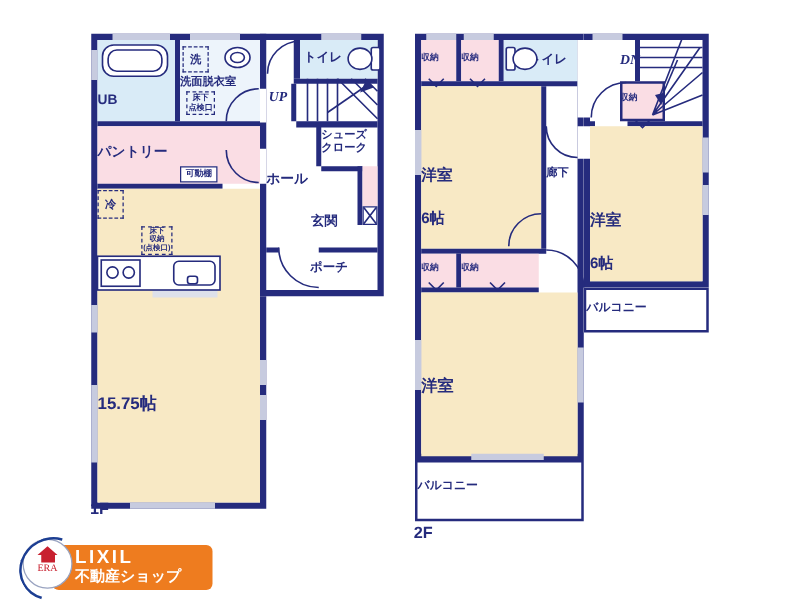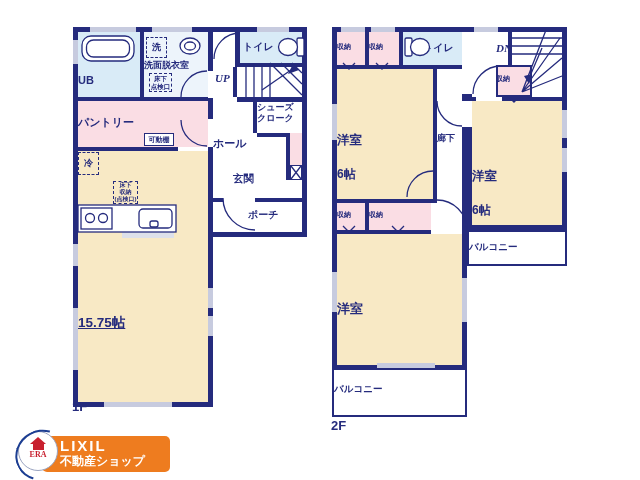--- a/index.html
+++ b/index.html
@@ -36,21 +36,21 @@
   #logo-brand{font-size:15px;font-weight:700;letter-spacing:2px;line-height:16px;}
   #logo-sub{font-size:12px;font-weight:700;line-height:14px;}
   #era-badge{position:absolute;left:0px;top:3px;width:40px;height:40px;border-radius:50%;
      background:#fff;border:1px solid #99a3c0;box-sizing:border-box;text-align:center;}
   #era-swoosh{position:absolute;left:-4px;top:-2px;width:49px;height:46px;border:2.5px solid transparent;
      border-top-color:var(--era-blue);border-left-color:var(--era-blue);border-radius:50%;
      transform:rotate(-28deg);}
   #era-house-roof{margin:5px auto 0;width:0;height:0;border-left:8px solid transparent;
      border-right:8px solid transparent;border-bottom:7px solid var(--era-red);}
   #era-house-body{margin:0 auto;width:11px;height:6px;background:var(--era-red);}
-  #era-text{font-size:8px;font-weight:700;color:var(--era-red);line-height:9px;
+  #era-text{font-size:8px;font-weight:400;color:var(--era-red);line-height:9px;
      font-family:"Liberation Serif",serif;}
 </style>
 </head>
 <body>
 
 <div id="canvas">
 
   <div class="blk" style="left:73px;top:27px;width:140px;height:380px;">
     <div class="rm" style="left:0;top:0;width:62px;height:65px;background:var(--bath-blue);"></div>
     <div class="lbl" style="left:0;top:42px;width:62px;font-size:11px;">UB</div>
@@ -64,21 +64,21 @@
     <div class="rm" style="left:0;top:69px;width:130px;height:46px;background:var(--pink);"></div>
     <div class="lbl" style="left:0;top:84px;width:140px;font-size:11px;">パントリー</div>
     <div class="wall" style="left:0;top:115px;width:100px;height:4px;"></div>
     <div class="wbox" style="left:66px;top:101px;width:30px;height:13px;font-size:7px;line-height:11px;">可動棚</div>
     <div class="rm" style="left:0;top:119px;width:130px;height:251px;background:var(--cream);"></div>
     <div class="dash" style="left:0;top:120px;width:21px;height:23px;font-size:9px;line-height:21px;">冷</div>
     <div class="dash" style="left:35px;top:149px;width:25px;height:23px;font-size:6px;line-height:1.15;">床下
 収納
 (点検口)</div>
     <div class="lbl" style="left:0;top:264px;width:130px;">
-      <span class="l2" style="font-size:13.5px;text-decoration:underline;">15.75帖</span>
+      <span class="l2" style="font-size:13.5px;">15.75帖</span>
     </div>
 
     <div class="win" style="left:-5px;top:8px;width:5px;height:24px;"></div>
     <div class="win" style="left:-5px;top:212px;width:5px;height:22px;"></div>
     <div class="win" style="left:-5px;top:276px;width:5px;height:62px;"></div>
     <div class="win" style="top:-5px;left:12px;width:46px;height:5px;"></div>
     <div class="win" style="top:-5px;left:74px;width:40px;height:5px;"></div>
     <div class="win" style="bottom:-5px;left:26px;width:68px;height:5px;"></div>
     <div class="win" style="right:-5px;top:130px;width:5px;height:28px;"></div>
     <div class="win" style="right:-5px;top:256px;width:5px;height:20px;"></div>
@@ -94,21 +94,21 @@
     <div class="wall" style="left:24px;top:65px;width:65px;height:5px;"></div>
     <div class="lbl stairlbl" style="left:2px;top:40px;width:18px;font-size:11px;">UP</div>
     <div class="lbl" style="left:0;top:86px;width:44px;font-size:11px;margin-top:19px;">ホール</div>
     <div class="wall" style="left:40px;top:68px;width:4px;height:33px;"></div>
     <div class="lbl" style="left:44px;top:70px;width:45px;font-size:9px;">シューズ
 クローク</div>
     <div class="wall" style="left:44px;top:101px;width:33px;height:4px;"></div>
     <div class="wall" style="left:73px;top:101px;width:4px;height:47px;"></div>
     <div class="rm" style="left:77px;top:101px;width:12px;height:32px;background:var(--pink);"></div>
     <div class="wbox" style="left:77px;top:133px;width:12px;height:15px;"></div>
-    <div class="lbl" style="left:20px;top:140px;width:50px;font-size:10.5px;">玄関</div>
+    <div class="lbl" style="left:36px;top:140px;width:50px;font-size:10.5px;font-family:Liberation Serif, serif;">玄関</div>
     <div class="wall" style="left:0;top:166px;width:10px;height:4px;"></div>
     <div class="wall" style="left:42px;top:166px;width:47px;height:4px;"></div>
     <div class="lbl" style="left:35px;top:177px;width:54px;font-size:10px;">ポーチ</div>
     <div class="win" style="top:-5px;left:44px;width:32px;height:5px;"></div>
   </div>
 
   <div class="blk" style="left:332px;top:27px;width:135px;height:341px;">
     <div class="rm" style="left:0;top:0;width:28px;height:33px;background:var(--pink);"></div>
     <div class="lbl" style="left:0;top:11px;width:28px;font-size:7px;">収納</div>
     <div class="wall" style="left:28px;top:0;width:4px;height:33px;"></div>

